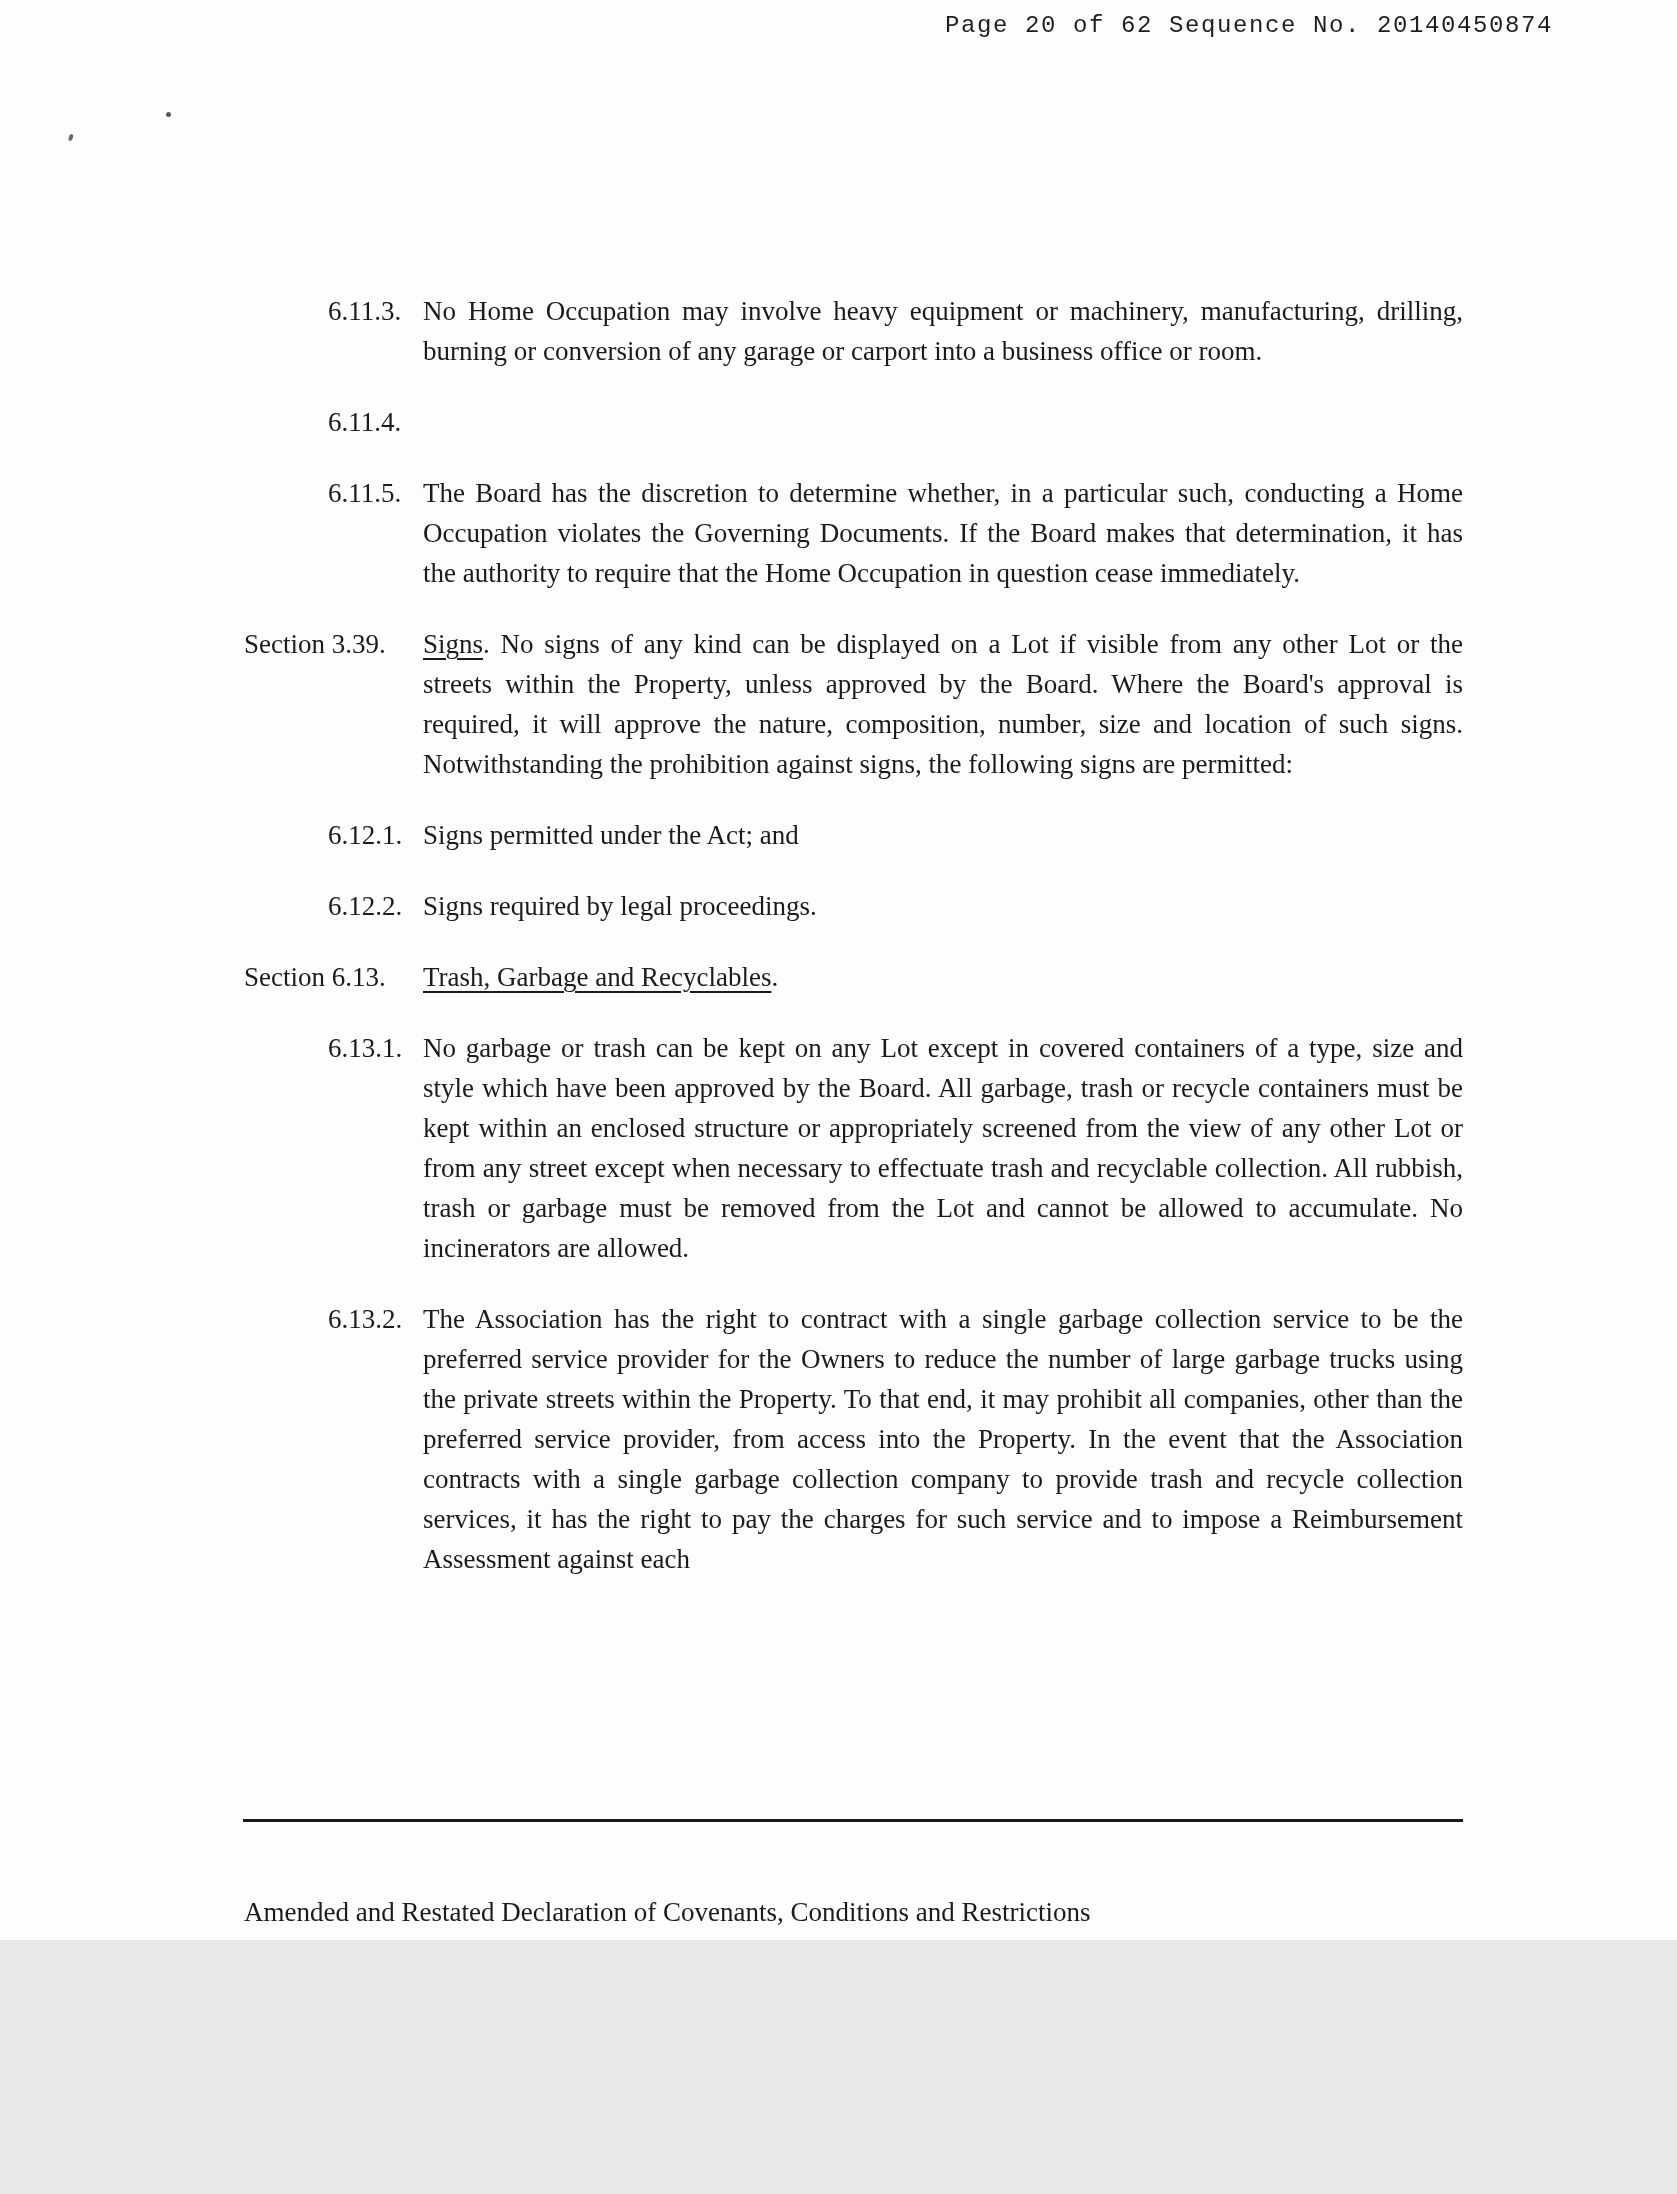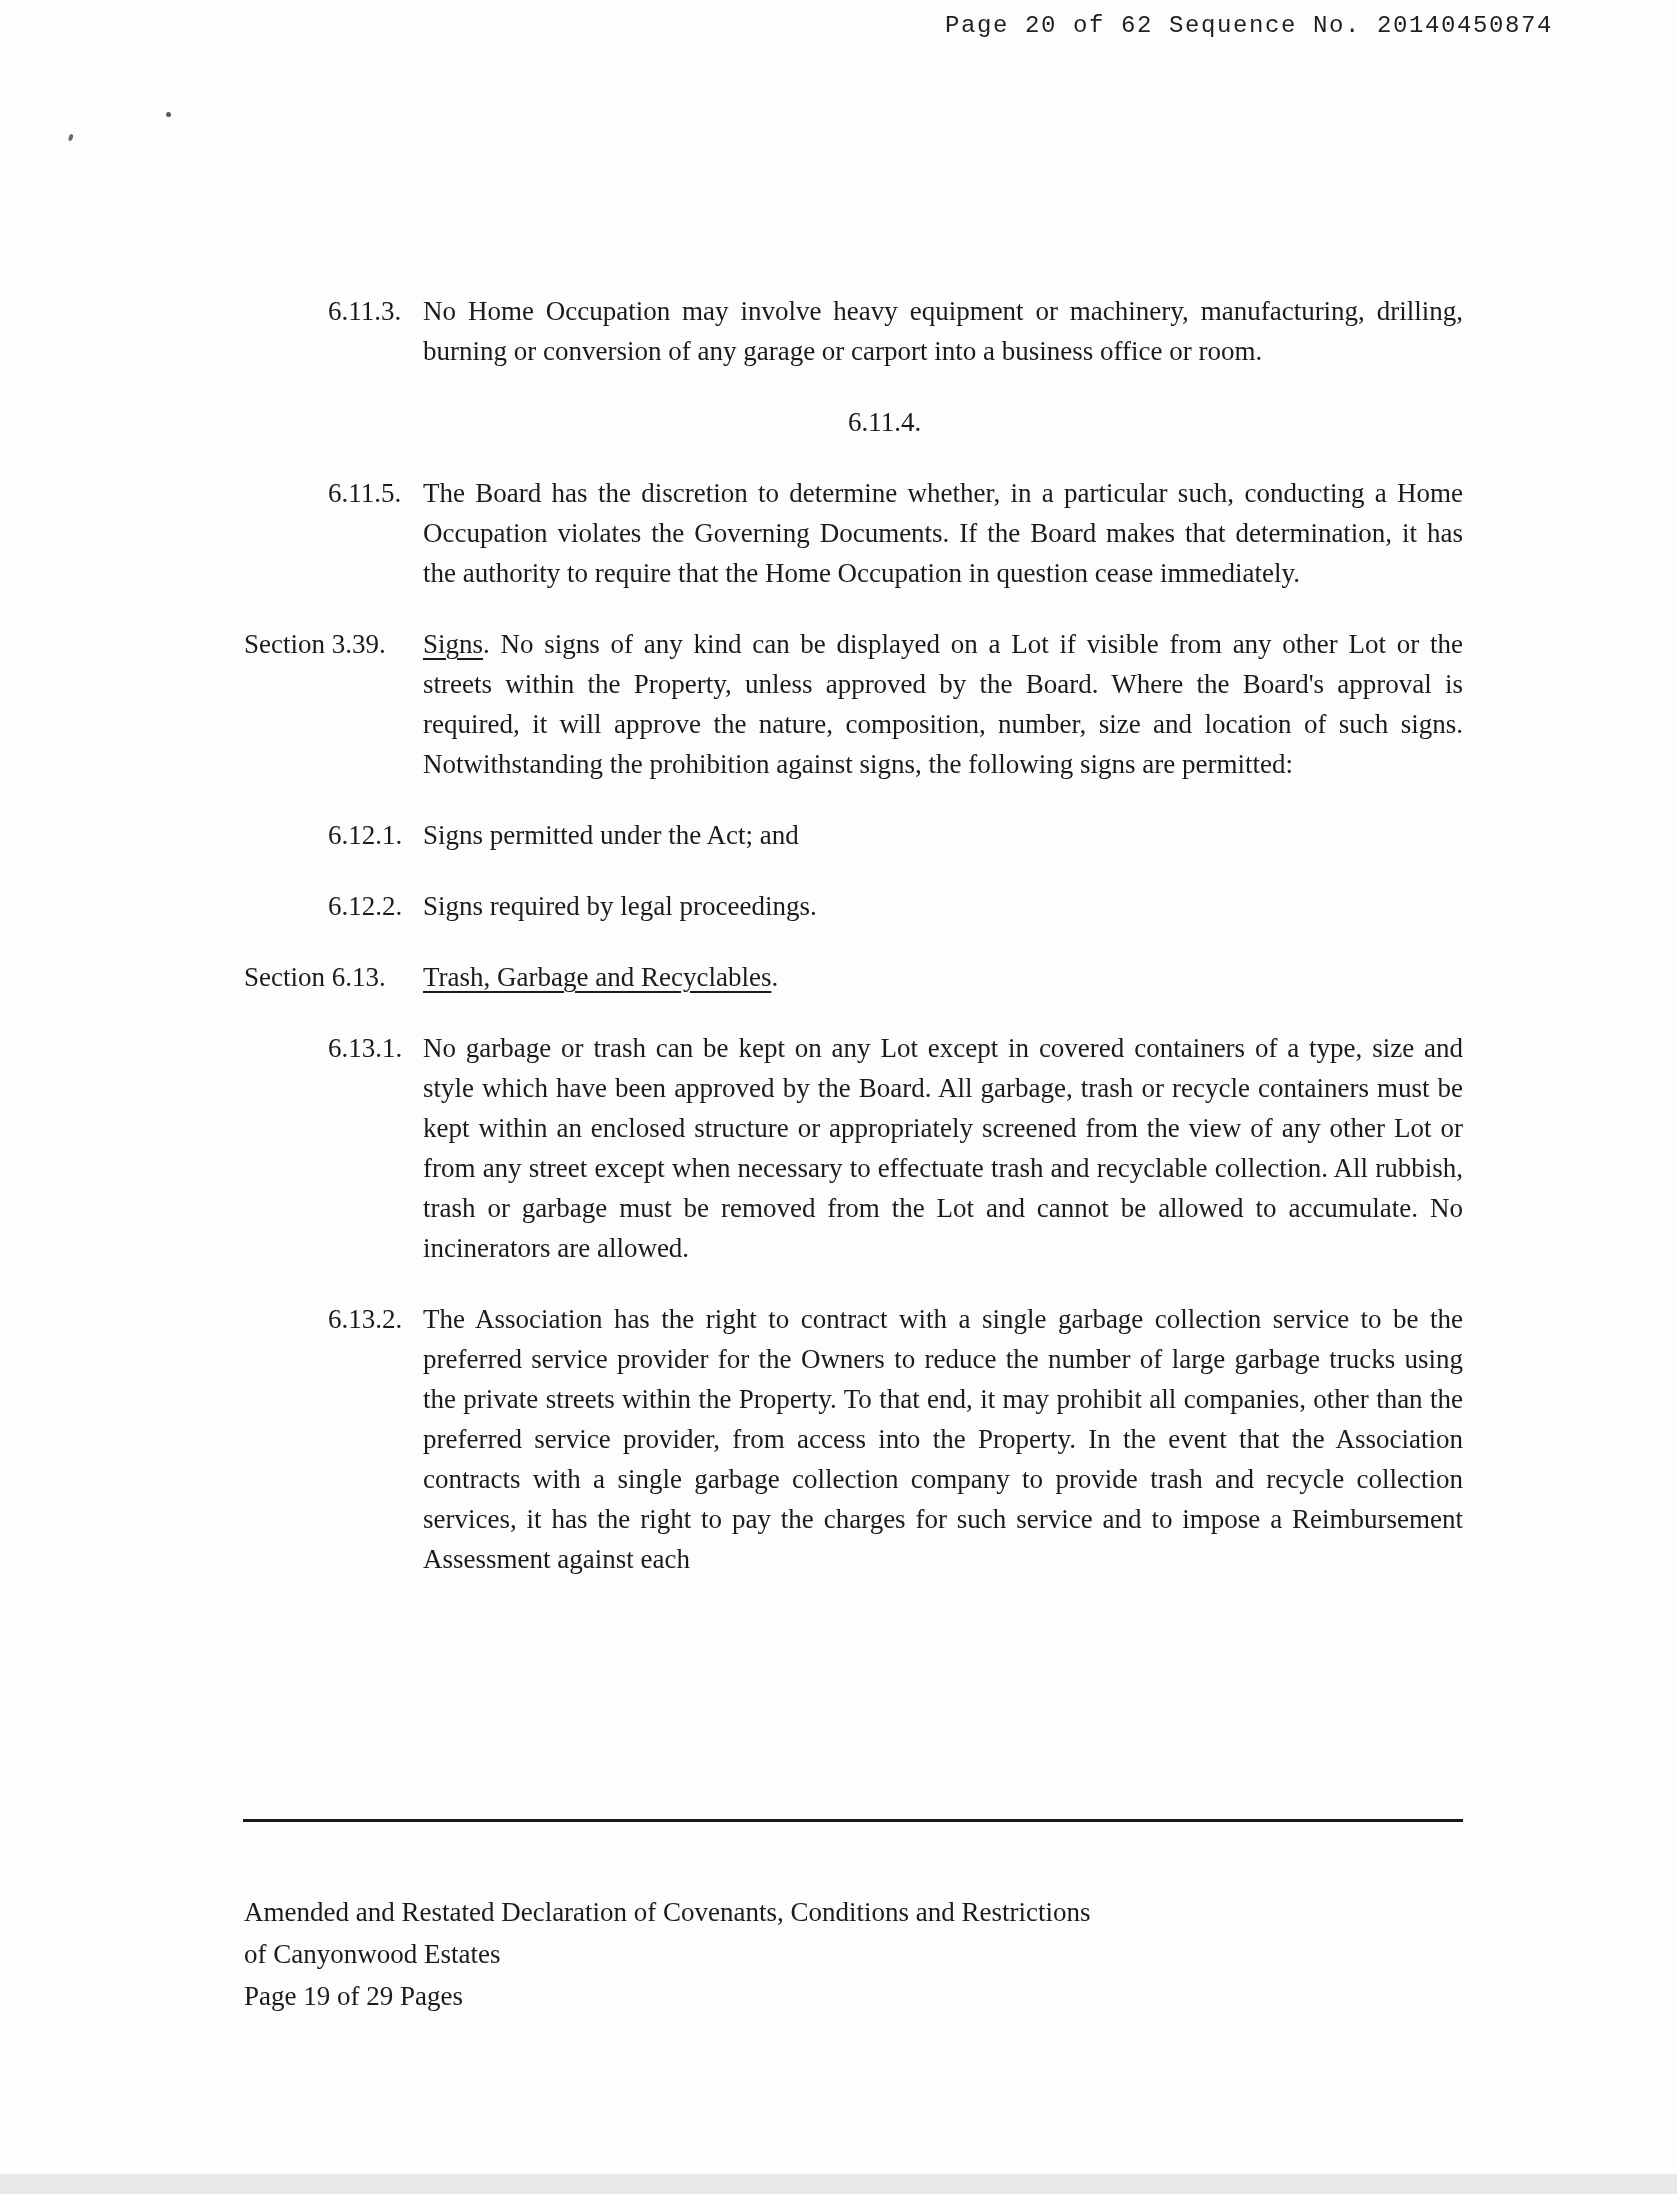--- a/index.html
+++ b/index.html
@@ -3,21 +3,21 @@
 <meta charset="utf-8">
 <style>
   html, body {
     margin: 0;
     padding: 0;
     background: #e8e8e8;
   }
   .page {
     position: relative;
     width: 1678px;
-    height: 2174px;
+    height: 1940px;
     background: #fdfdfc;
     overflow: hidden;
     font-family: "Liberation Serif", "DejaVu Serif", serif;
     color: #1b1b1b;
   }
   .scan-header {
     position: absolute;
     top: 11.7px;
     right: 125px;
     font-family: "Liberation Mono", "DejaVu Sans Mono", monospace;
@@ -30,21 +30,20 @@
     position: absolute;
     left: 244px;
     top: 291px;
     width: 1219px;
     font-size: 27px;
     line-height: 40px;
   }
   .para {
     display: flex;
     margin: 0 0 31px 0;
-    justify-content: center;
   }
   .para .label {
     flex: 0 0 auto;
     width: 179px;
     box-sizing: border-box;
     white-space: nowrap;
   }
   .para.sub .label {
     padding-left: 84px;
   }

